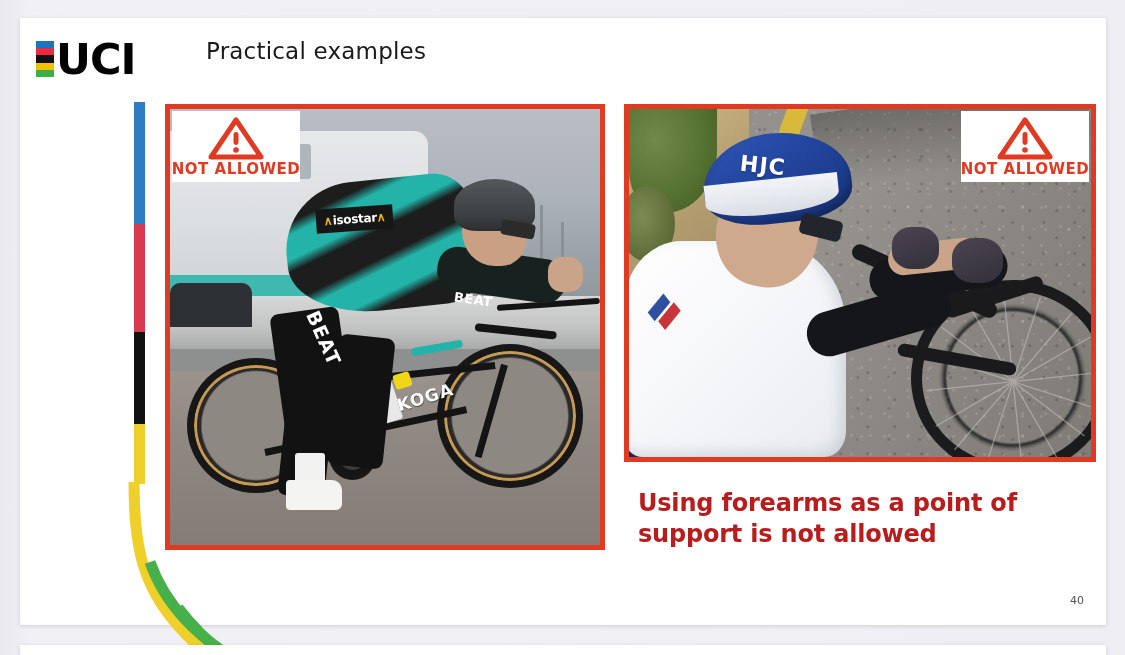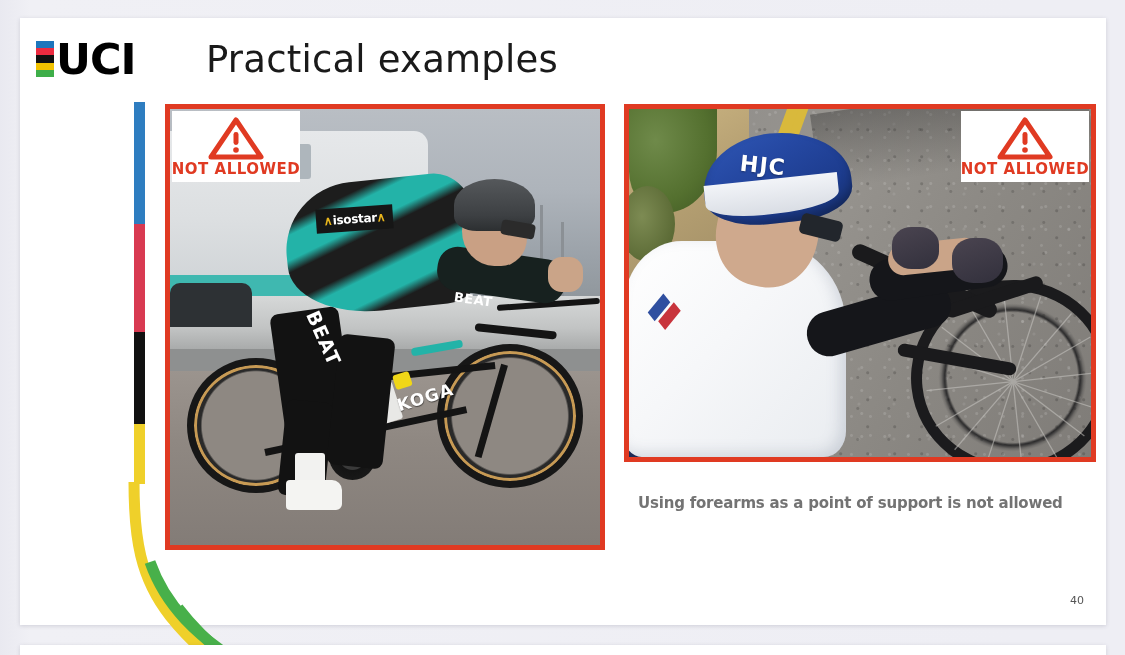--- a/index.html
+++ b/index.html
@@ -56,21 +56,21 @@
   
   .rainbow-rail { position:absolute; left:104px; top:84px; width:150px; height:540px; }
   .rail-seg { position:absolute; left:10px; width:11px; }
   .rail-curve { position:absolute; left:-40px; top:380px; width:170px; height:240px; overflow:hidden; }
   .rail-curve svg { display:block; }
 
   
   .slide-title {
     position: absolute;
     left: 186px; top: 20px;
-    font-size: 37px;
+    font-size: 23px;
     color: #1a1a1a;
     font-family: "DejaVu Sans", sans-serif;
     font-weight: 400;
     letter-spacing: .2px;
   }
 
   
   .photo-frame {
     position: absolute;
     border: 5px solid #E03A22;
@@ -103,24 +103,24 @@
   #badge-left  { left: 2px;  top: 2px;   width: 116px; }
   #badge-left .badge-text { font-size: 15px; }
   #badge-right { right: 2px; top: 2px;   width: 116px; }
   #badge-right .badge-text { font-size: 15px; }
 
   
   .caption {
     position: absolute;
     left: 618px; top: 470px;
     width: 450px;
-    color: #737373;
+    color: #b91c1c;
     font-family: "DejaVu Sans", sans-serif;
     font-weight: 700;
-    font-size: 15px;
+    font-size: 24px;
     line-height: 31px;
     letter-spacing: -.2px;
   }
 
   
   .page-num {
     position: absolute;
     right: 22px; bottom: 18px;
     font-size: 11px;
     color: #555;

